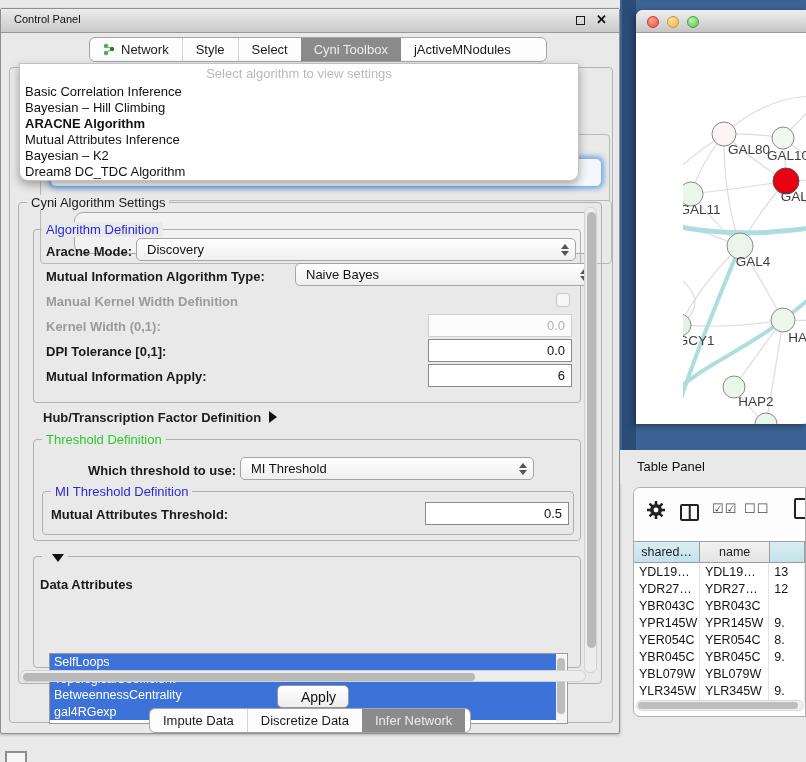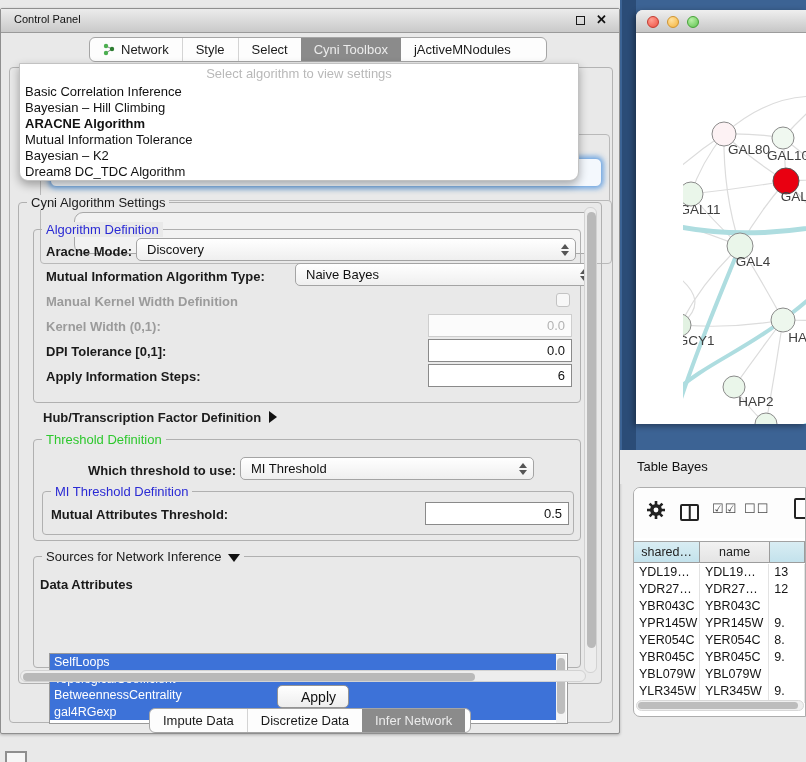--- a/index.html
+++ b/index.html
@@ -200,21 +200,21 @@
 
           <span class="lbl dis" style="left:12px; top:64px;">Manual Kernel Width Definition</span>
           <span class="checkbox" style="left:522px; top:63px;"></span>
 
           <span class="lbl dis" style="left:12px; top:89px;">Kernel Width (0,1):</span>
           <div class="field dis" style="left:394px; top:84px; width:144px; height:23px;">0.0</div>
 
           <span class="lbl" style="left:12px; top:114px;">DPI Tolerance [0,1]:</span>
           <div class="field" style="left:394px; top:109px; width:144px; height:23px;">0.0</div>
 
-          <span class="lbl" style="left:12px; top:139px;">Apply Information Steps:</span>
+          <span class="lbl" style="left:12px; top:139px;">Mutual Information Apply:</span>
           <div class="field" style="left:394px; top:134px; width:144px; height:23px;">6</div>
         </div>
 
         <div style="position:absolute; left:24px; top:207px; font-size:13px; font-weight:600; color:#1d1d1d;">
           <span>Hub/Transcription Factor Definition</span><span class="tri-right"></span>
         </div>
 
         <div class="groupbox" style="left:14px; top:236px; width:548px; height:102px;">
           <span class="group-title t-green">Threshold Definition</span>
 
@@ -228,21 +228,21 @@
           </div>
 
           <div class="groupbox" style="left:8px; top:51px; width:532px; height:44px;">
             <span class="group-title t-blue">MI Threshold Definition</span>
             <span class="lbl" style="left:8px; top:15px;">Mutual Attributes Threshold:</span>
             <div class="field" style="left:382px; top:10px; width:144px; height:23px;">0.5</div>
           </div>
         </div>
 
         <div class="groupbox" style="left:14px; top:353px; width:548px; height:112px;">
-          <span class="group-title t-black"><span>Sources for Network Inference</span><span class="tri-down"></span></span>
+          <span class="group-title t-black"><span class="tri-down"></span></span>
           <span class="lbl" style="left:6px; top:20px;">Data Attributes</span>
         </div>
 
         <div id="attr-list">
           <div id="attr-items">
               <div class="attr-item">SelfLoops</div>
               <div class="attr-item">TopologicalCoefficient</div>
               <div class="attr-item">BetweennessCentrality</div>
               <div class="attr-item">gal4RGexp</div>
             </div>
@@ -274,21 +274,21 @@
           <span>Infer Network</span>
         </div>
       </div>
 
     <div id="algo-popup">
       <div id="algo-placeholder">Select algorithm to view settings</div>
       <div id="algo-options">
           <div class="algo-option">Basic Correlation Inference</div>
           <div class="algo-option">Bayesian – Hill Climbing</div>
           <div class="algo-option bold">ARACNE Algorithm</div>
-          <div class="algo-option">Mutual Information Tolerance</div>
+          <div class="algo-option">Mutual Attributes Inference</div>
           <div class="algo-option">Bayesian – K2</div>
           <div class="algo-option">Dream8 DC_TDC Algorithm</div>
         </div>
     </div>
   </div>
 
   <div id="desktop-blue">
       <span class="darkband"></span>
     </div>
 
@@ -360,21 +360,21 @@
             <text x="169" y="309" text-anchor="middle" font-size="13.5" fill="#3f3f3f">Y</text>
             <circle cx="51" cy="354" r="11" fill="#eaf6ea" stroke="#8a8a8a" stroke-width="1"></circle>
             <text x="73" y="373" text-anchor="middle" font-size="13.5" fill="#3f3f3f">HAP2</text>
             <circle cx="83" cy="391" r="11" fill="#eaf6ea" stroke="#8a8a8a" stroke-width="1"></circle>
           </g>
       </svg>
     </div>
   </div>
 
   <div id="table-panel-bar">
-    <span id="table-panel-title">Table Bayes</span>
+    <span id="table-panel-title">Table Panel</span>
   </div>
 
   <div id="table-window">
     <div id="tw-toolbar">
       <svg class="tbi" style="left:12px; top:12px;" width="20" height="20" viewBox="0 0 20 20">
         <g stroke="#222" stroke-width="2.6">
           <line x1="10" y1="1" x2="10" y2="19"></line>
             <line x1="1" y1="10" x2="19" y2="10"></line>
           <line x1="3.6" y1="3.6" x2="16.4" y2="16.4"></line>
             <line x1="16.4" y1="3.6" x2="3.6" y2="16.4"></line>

